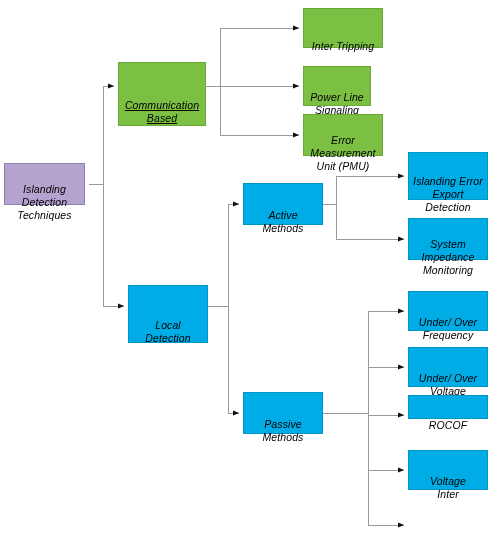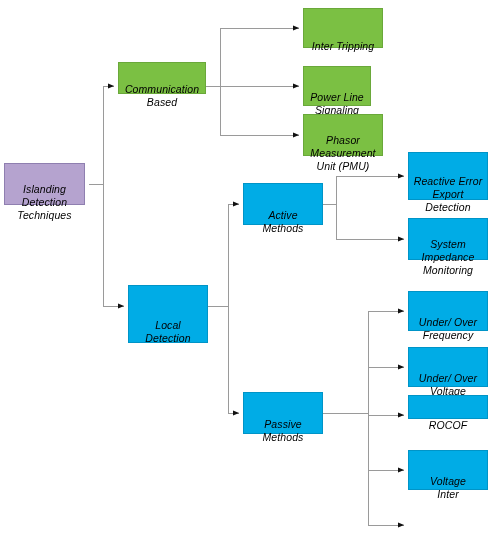--- a/index.html
+++ b/index.html
@@ -104,21 +104,21 @@
   </svg>
 
   <div class="node node-root" style="left:4px; top:163px; width:81px; height:42px;">
     <span>
         <div>Islanding</div>
         <div>Detection</div>
         <div>Techniques</div>
       </span>
   </div>
 
-  <div class="node node-green" style="left:118px; top:62px; width:88px; height:32px;">
+  <div class="node node-green" style="left:118px; top:62px; width:88px; height:64px;text-decoration:underline;">
     <span>
         <div>Communication</div>
         <div>Based</div>
       </span>
   </div>
 
   <div class="node node-blue" style="left:128px; top:285px; width:80px; height:58px;">
     <span>
         <div>Local</div>
         <div>Detection</div>
@@ -133,21 +133,21 @@
 
   <div class="node node-green" style="left:303px; top:66px; width:68px; height:40px;">
     <span>
         <div>Power Line</div>
         <div>Signaling</div>
       </span>
   </div>
 
   <div class="node node-green" style="left:303px; top:114px; width:80px; height:42px;">
     <span>
-        <div>Phasor</div>
+        <div>Error</div>
         <div>Measurement</div>
         <div>Unit (PMU)</div>
       </span>
   </div>
 
   <div class="node node-blue" style="left:243px; top:183px; width:80px; height:42px;">
     <span>
         <div>Active</div>
         <div>Methods</div>
       </span>
@@ -155,21 +155,21 @@
 
   <div class="node node-blue" style="left:243px; top:392px; width:80px; height:42px;">
     <span>
         <div>Passive</div>
         <div>Methods</div>
       </span>
   </div>
 
   <div class="node node-blue" style="left:408px; top:152px; width:80px; height:48px;">
     <span>
-        <div>Reactive Error</div>
+        <div>Islanding Error</div>
         <div>Export</div>
         <div>Detection</div>
       </span>
   </div>
 
   <div class="node node-blue" style="left:408px; top:218px; width:80px; height:42px;">
     <span>
         <div>System</div>
         <div>Impedance</div>
         <div>Monitoring</div>

